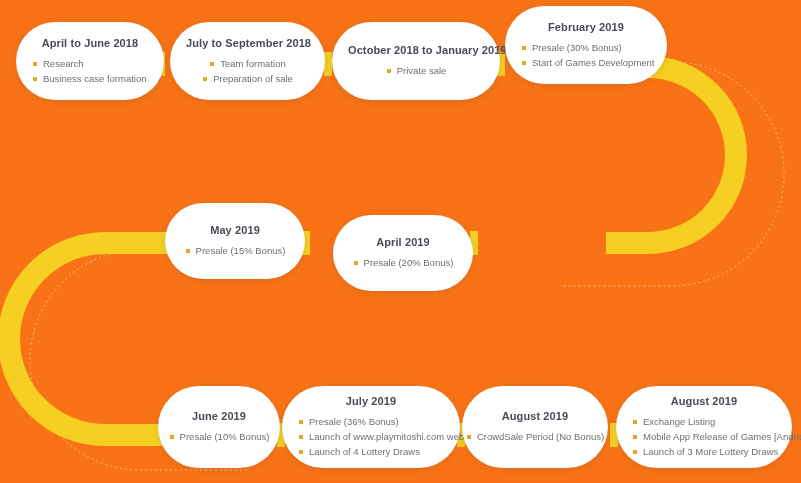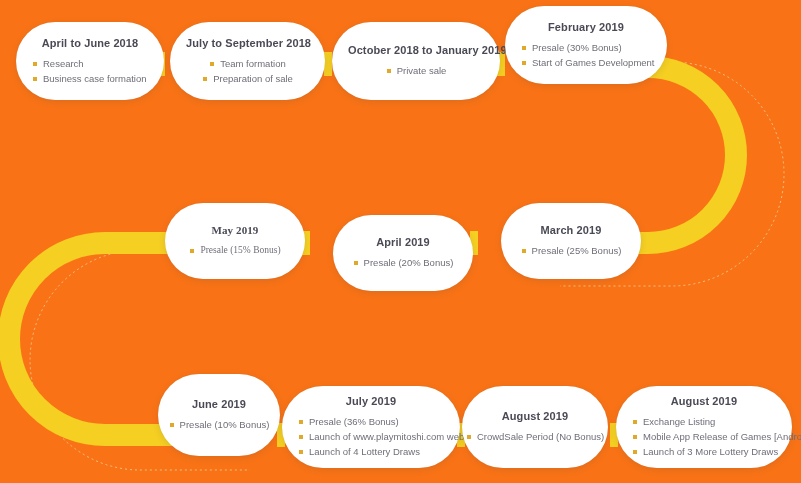--- a/index.html
+++ b/index.html
@@ -170,21 +170,21 @@
           <span>Presale (30% Bonus)</span>
         </li>
         <li>
           <span class="bullet-sq"></span>
           <span>Start of Games Development</span>
         </li>
       </ul>
     </div>
   </div>
 
-  <div class="card" style="left:165px; top:203px; width:140px; height:76px;font-family:Liberation Serif, serif;">
+  <div class="card" style="left:165px; top:203px; width:140px; height:76px;">
     <div class="card-inner">
       <div class="card-title">May 2019</div>
       <ul class="card-list center">
         <li>
           <span class="bullet-sq"></span>
           <span>Presale (15% Bonus)</span>
         </li>
       </ul>
     </div>
   </div>
@@ -194,33 +194,22 @@
       <div class="card-title">April 2019</div>
       <ul class="card-list center">
         <li>
           <span class="bullet-sq"></span>
           <span>Presale (20% Bonus)</span>
         </li>
       </ul>
     </div>
   </div>
 
-  <div class="card" style="left:501px; top:203px; width:140px; height:76px;">
-    <div class="card-inner">
-      <div class="card-title">March 2019</div>
-      <ul class="card-list center">
-        <li>
-          <span class="bullet-sq"></span>
-          <span>Presale (25% Bonus)</span>
-        </li>
-      </ul>
-    </div>
-  </div>
-
-  <div class="card" style="left:158px; top:374px; width:122px; height:82px;">
+
+  <div class="card" style="left:158px; top:386px; width:122px; height:82px;">
     <div class="card-inner">
       <div class="card-title">June 2019</div>
       <ul class="card-list center">
         <li>
           <span class="bullet-sq"></span>
           <span>Presale (10% Bonus)</span>
         </li>
       </ul>
     </div>
   </div>

